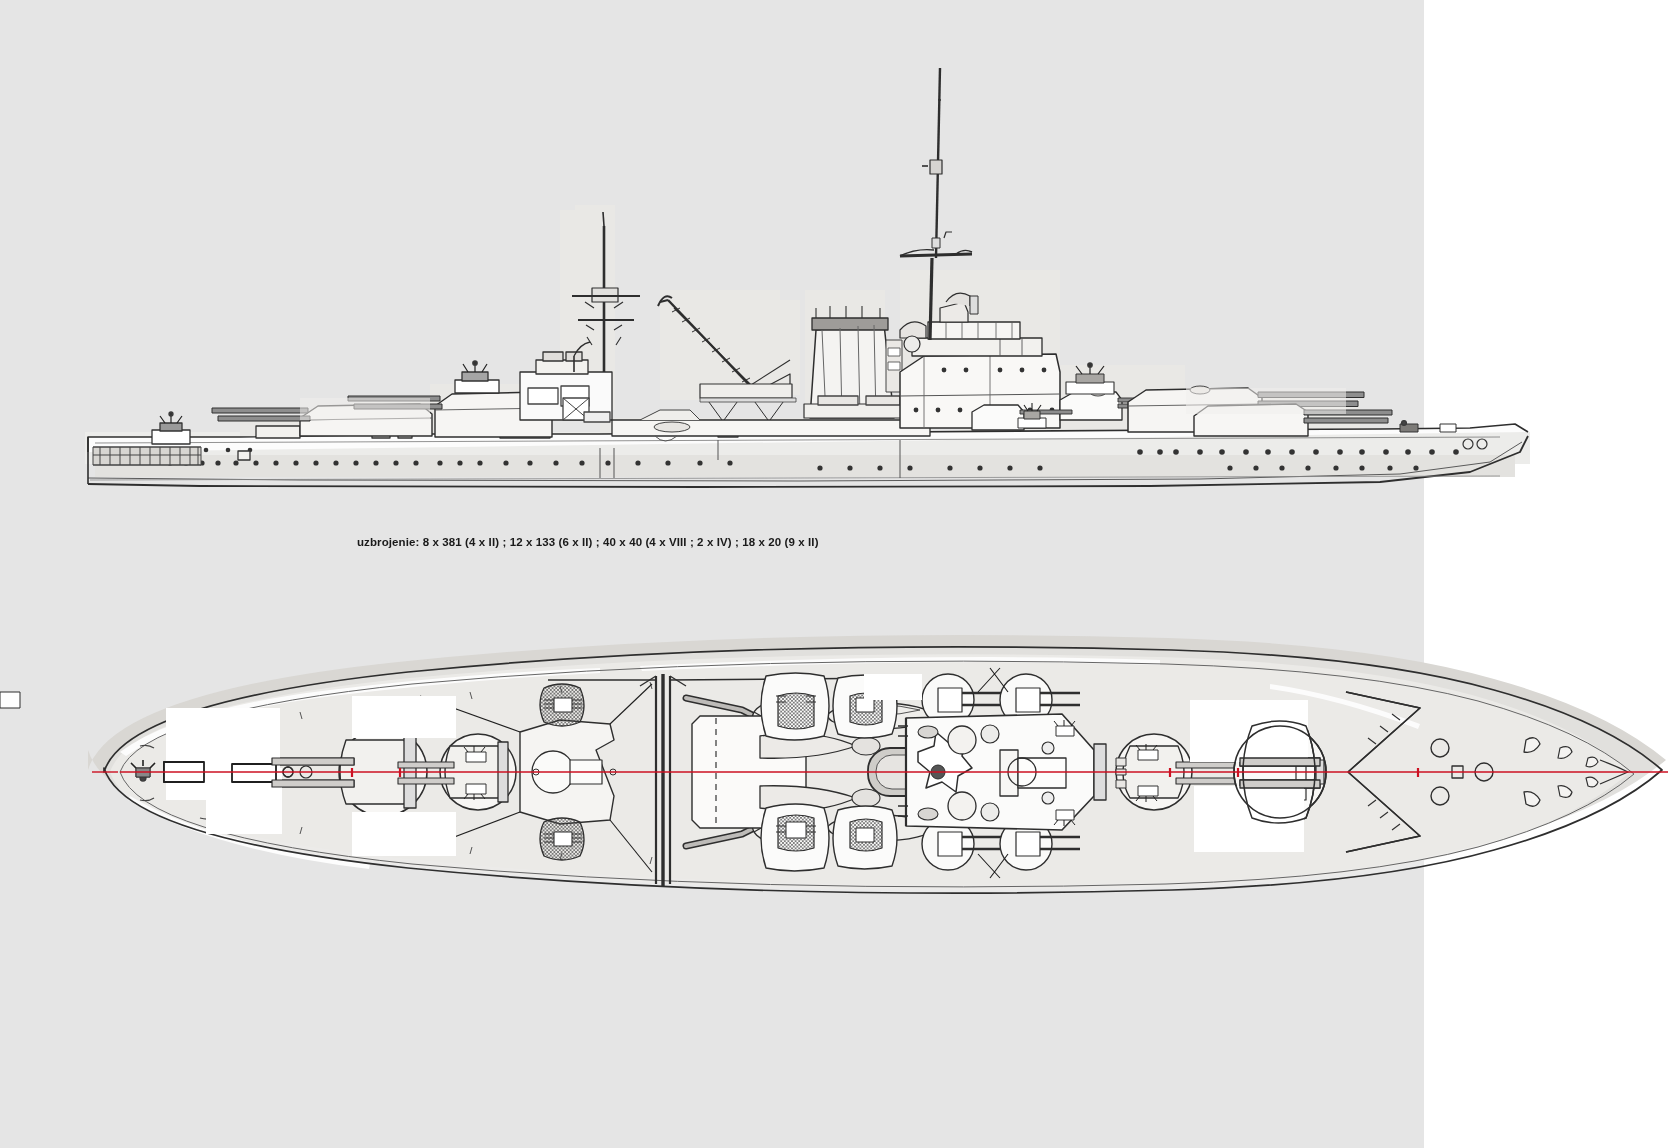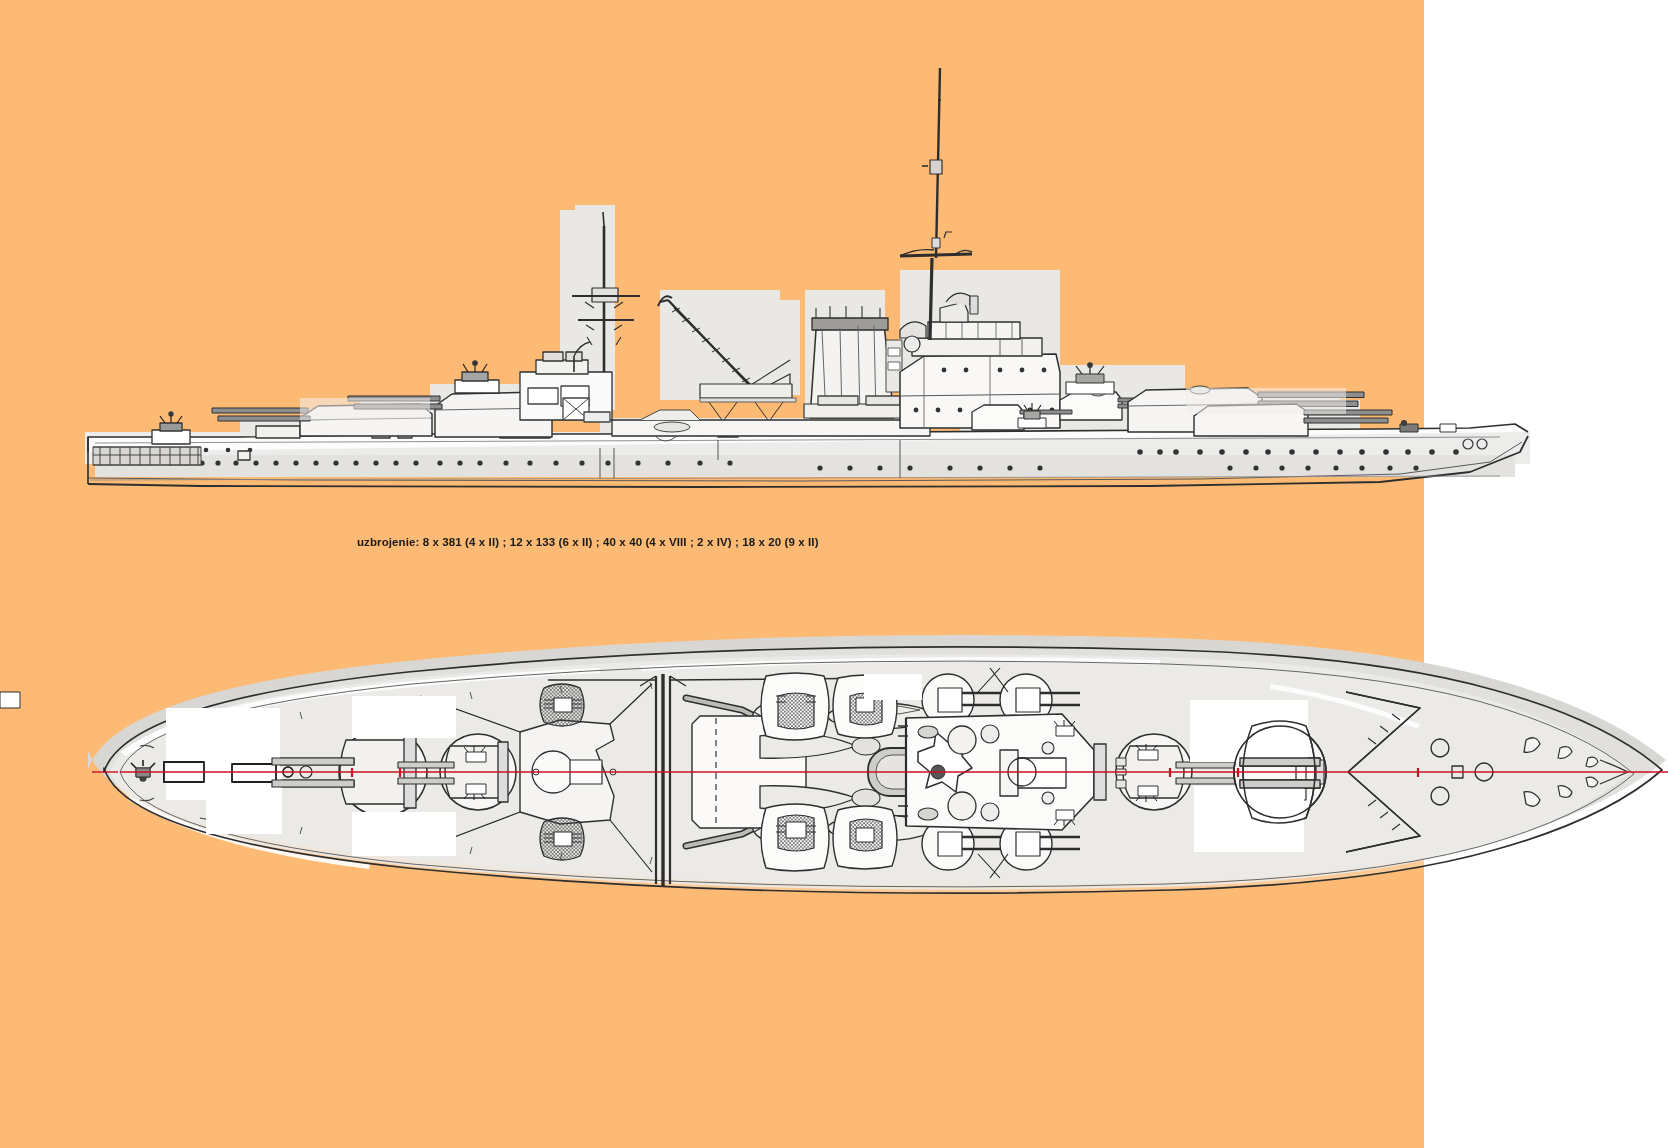--- a/index.html
+++ b/index.html
@@ -1,21 +1,21 @@
 <!DOCTYPE html>
 <html><head>
 <meta charset="utf-8">
 <title>Battleship Technical Drawing</title>
 <style>
   html,body{margin:0;padding:0;background:#ffffff;}
   body{
     width:1668px;height:1148px;overflow:hidden;position:relative;
     font-family:"Liberation Sans",sans-serif;
   }
-  #sheet{position:absolute;left:0;top:0;width:1424px;height:1148px;background:#fdba74;}
+  #sheet{position:absolute;left:0;top:0;width:1424px;height:1148px;background:#e5e5e5;}
   #profile-view{position:absolute;left:0;top:0;width:1668px;height:510px;}
   #plan-view{position:absolute;left:0;top:600px;width:1668px;height:360px;}
   #caption{
     position:absolute;left:0;top:536px;width:1668px;text-align:left;
     padding-left:357px;box-sizing:border-box;
     font-size:11.5px;font-weight:bold;color:#1a1a1a;
     letter-spacing:0.1px;white-space:nowrap;
   }
   svg{display:block;}
 </style>

